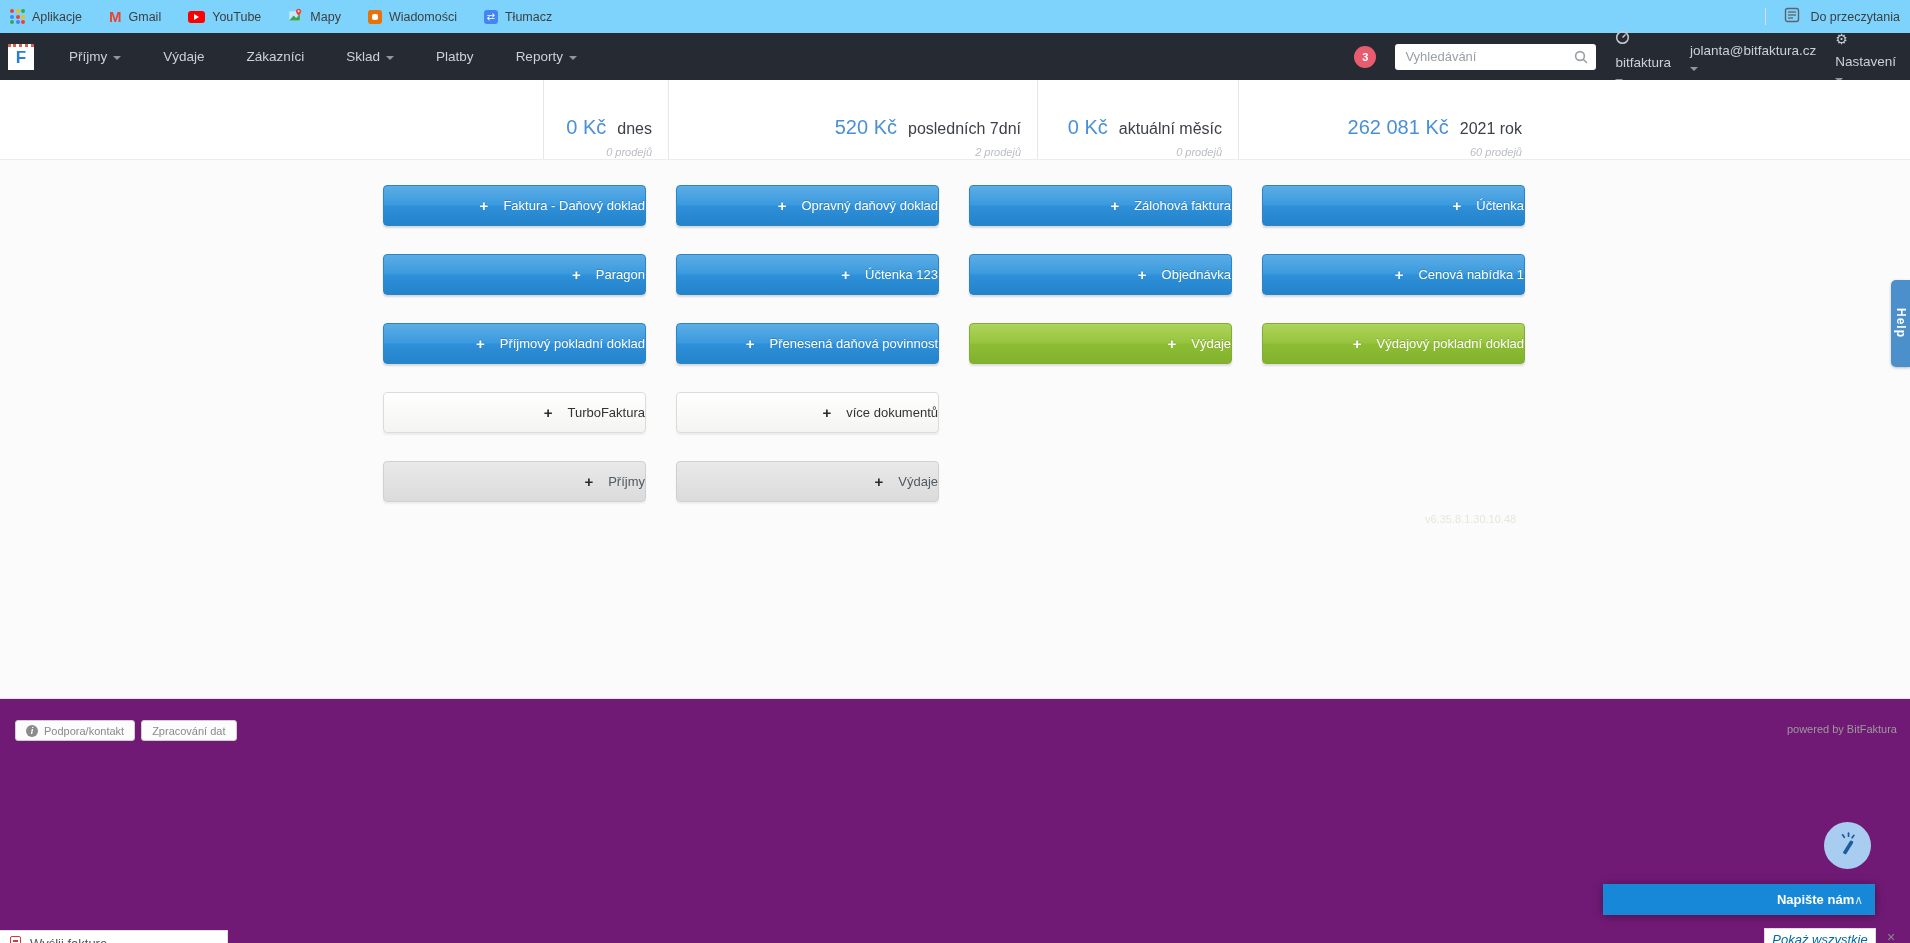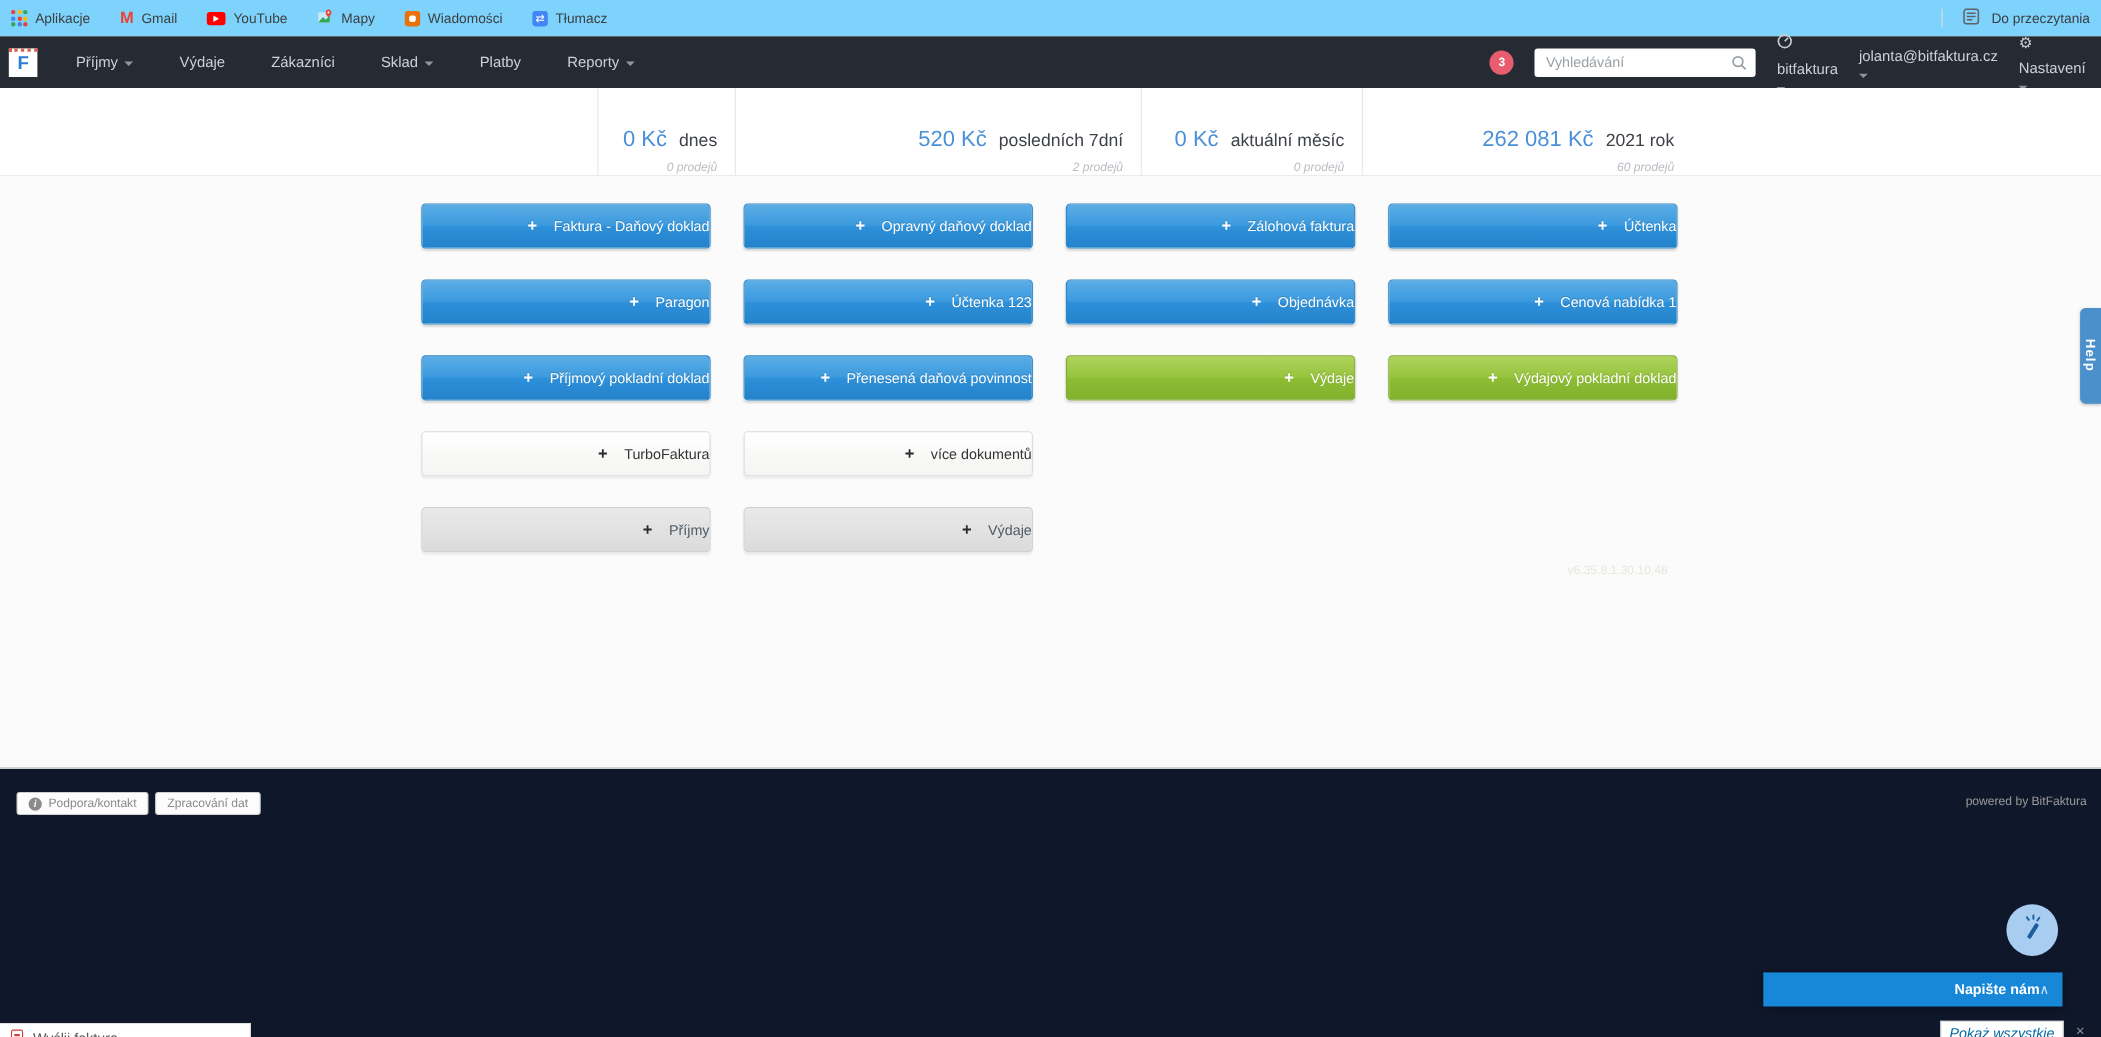--- a/index.html
+++ b/index.html
@@ -75,21 +75,21 @@
     box-shadow:0 2px 2px rgba(0,0,0,0.12); }
   .btn-white { background:linear-gradient(#ffffff,#f4f4f2); border:1px solid #dcdcda;
     color:#333; box-shadow:0 2px 2px rgba(0,0,0,0.06); }
   .btn-gray { background:linear-gradient(#e9e9e9,#dbdbdb); border:1px solid #d0d0d0;
     color:#4e5a64; box-shadow:0 2px 2px rgba(0,0,0,0.06); }
   .btn-white .plus, .btn-gray .plus { color:#2b2b2b; }
   .ga-r5c1 { grid-area:5/1; } .ga-r5c2 { grid-area:5/2; }
   .version { position:absolute; left:1425px; top:353px; font-size:11px; color:#e8e6da; }
 
   
-  .footer { position:relative; height:245px; background:#0f172a; border-top:1px solid #e4e4e4; }
+  .footer { position:relative; height:245px; background:#701a75; border-top:1px solid #e4e4e4; }
   .footer-left { position:absolute; left:15px; top:21px; display:flex; gap:6px; }
   .f-btn { height:21px; padding:0 10px; border:1px solid #cfcfcf; border-radius:3px;
     background:#fcfcfc; color:#8a8a8a; font-size:11px; display:flex; align-items:center;
     gap:6px; cursor:pointer; font-family:"Liberation Sans", sans-serif; }
   .info-icon { width:12px; height:12px; border-radius:50%; background:#8b8b8b; color:#fff;
     font-size:9px; font-weight:bold; display:flex; align-items:center; justify-content:center; font-style:italic; }
   .info-icon::before { content:"i"; }
   .powered { position:absolute; right:13px; top:24px; font-size:11px; color:#9b9b9b; }
 
   

